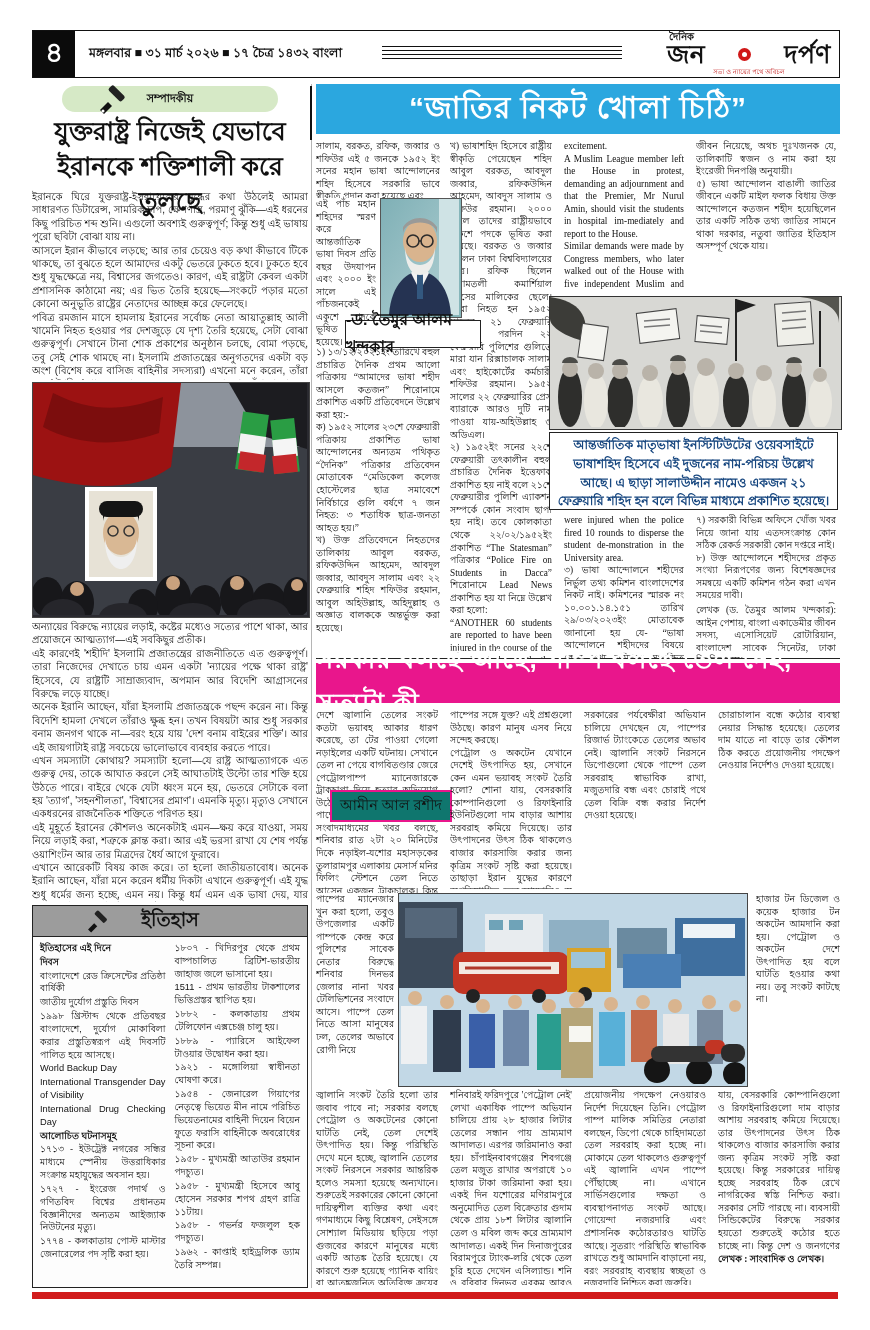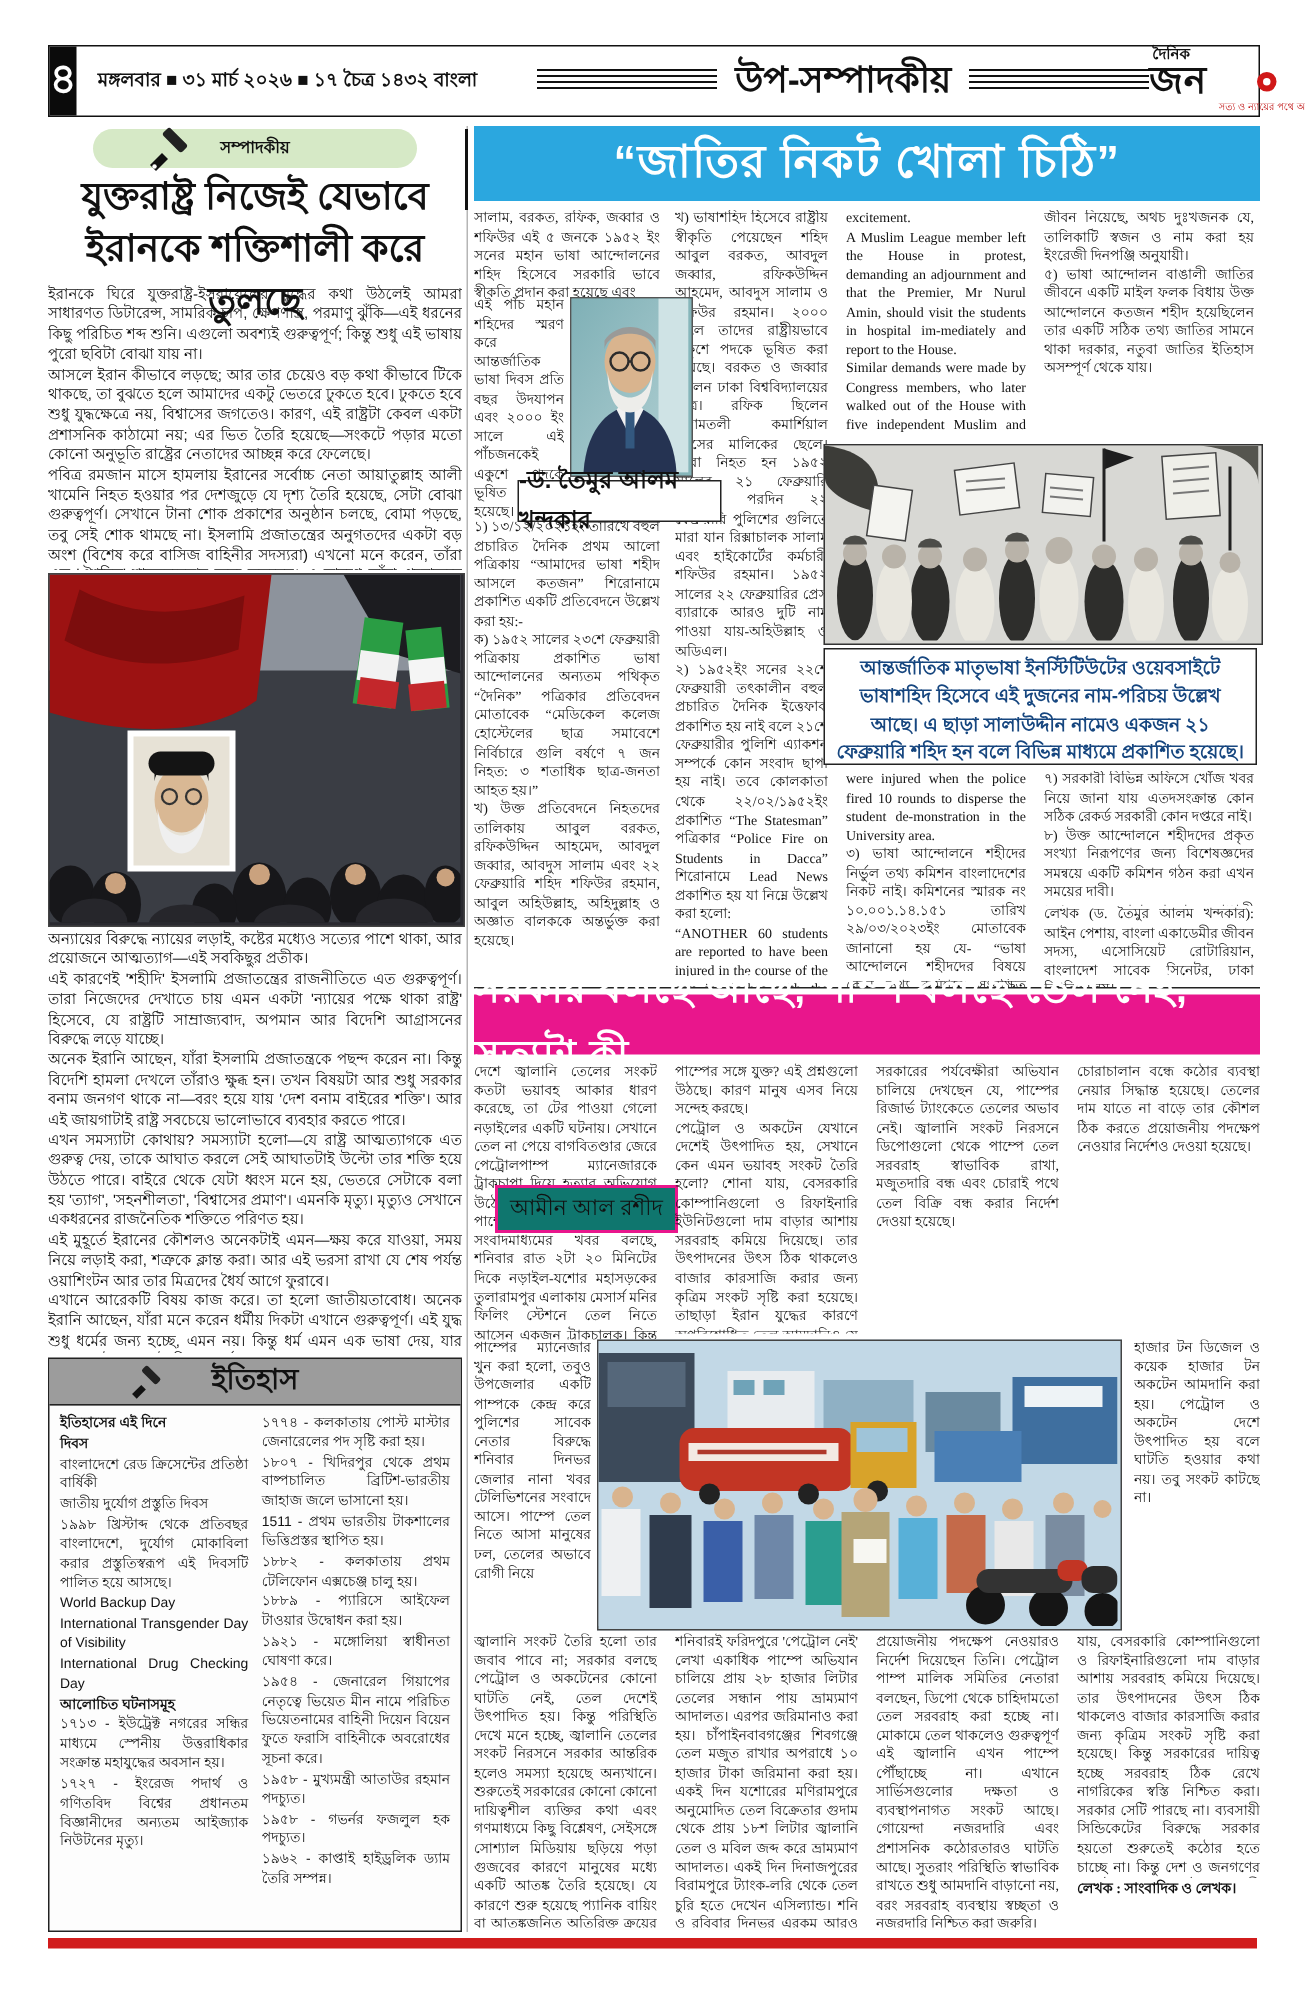--- a/index.html
+++ b/index.html
@@ -72,21 +72,20 @@
 </head>
 <body>
 
 <div id="page">
 
   <div id="hdr">
     <div id="pgnum">৪</div>
     <div id="dateline">মঙ্গলবার ■ ৩১ মার্চ ২০২৬ ■ ১৭ চৈত্র ১৪৩২ বাংলা</div>
     <div id="hdr-center">
       <div class="rulestack"></div>
-      <div id="secttl">উপ-সম্পাদকীয়</div>
       <div class="rulestack"></div>
     </div>
     <div id="masthead">
       <div id="mh-daily">দৈনিক</div>
       <div id="mh-name">
         <span>জন</span>
         <span id="mh-dot"></span>
         <span>দর্পণ</span>
       </div>
       <div id="mh-tag">সত্য ও ন্যায়ের পথে অবিচল</div>
@@ -186,20 +185,21 @@
             <div class="hist-item">১৭১৩ - ইউট্রেক্ট নগরের সন্ধির মাধ্যমে স্পেনীয় উত্তরাধিকার সংক্রান্ত মহাযুদ্ধের অবসান হয়।</div>
             <div class="hist-item">১৭২৭ - ইংরেজ পদার্থ ও গণিতবিদ বিশ্বের প্রধানতম বিজ্ঞানীদের অন্যতম আইজ্যাক নিউটনের মৃত্যু।</div>
             <div class="hist-item">১৭৭৪ - কলকাতায় পোস্ট মাস্টার জেনারেলের পদ সৃষ্টি করা হয়।</div>
             <div class="hist-item">১৮০৭ - খিদিরপুর থেকে প্রথম বাষ্পচালিত ব্রিটিশ-ভারতীয় জাহাজ জলে ভাসানো হয়।</div>
             <div class="hist-item">1511 - প্রথম ভারতীয় টাকশালের ভিত্তিপ্রস্তর স্থাপিত হয়।</div>
             <div class="hist-item">১৮৮২ - কলকাতায় প্রথম টেলিফোন এক্সচেঞ্জ চালু হয়।</div>
             <div class="hist-item">১৮৮৯ - প্যারিসে আইফেল টাওয়ার উদ্বোধন করা হয়।</div>
             <div class="hist-item">১৯২১ - মঙ্গোলিয়া স্বাধীনতা ঘোষণা করে।</div>
             <div class="hist-item">১৯৫৪ - জেনারেল গিয়াপের নেতৃত্বে ভিয়েত মীন নামে পরিচিত ভিয়েতনামের বাহিনী দিয়েন বিয়েন ফুতে ফরাসি বাহিনীকে অবরোধের সূচনা করে।</div>
             <div class="hist-item">১৯৫৮ - মুখ্যমন্ত্রী আতাউর রহমান পদচ্যুত।</div>
+            <div class="hist-item">১৯৫৮ - মুখ্যমন্ত্রী হিসেবে আবু হোসেন সরকার শপথ গ্রহণ রাত্রি ১১টায়।</div>
             <div class="hist-item">১৯৫৮ - গভর্নর ফজলুল হক পদচ্যুত।</div>
             <div class="hist-item">১৯৬২ - কাপ্তাই হাইড্রলিক ড্যাম তৈরি সম্পন্ন।</div>
           </div>
 
       </div>
     </div>
   </div>
 
   <div id="vrule"></div>
   <div id="vrule2"></div>

